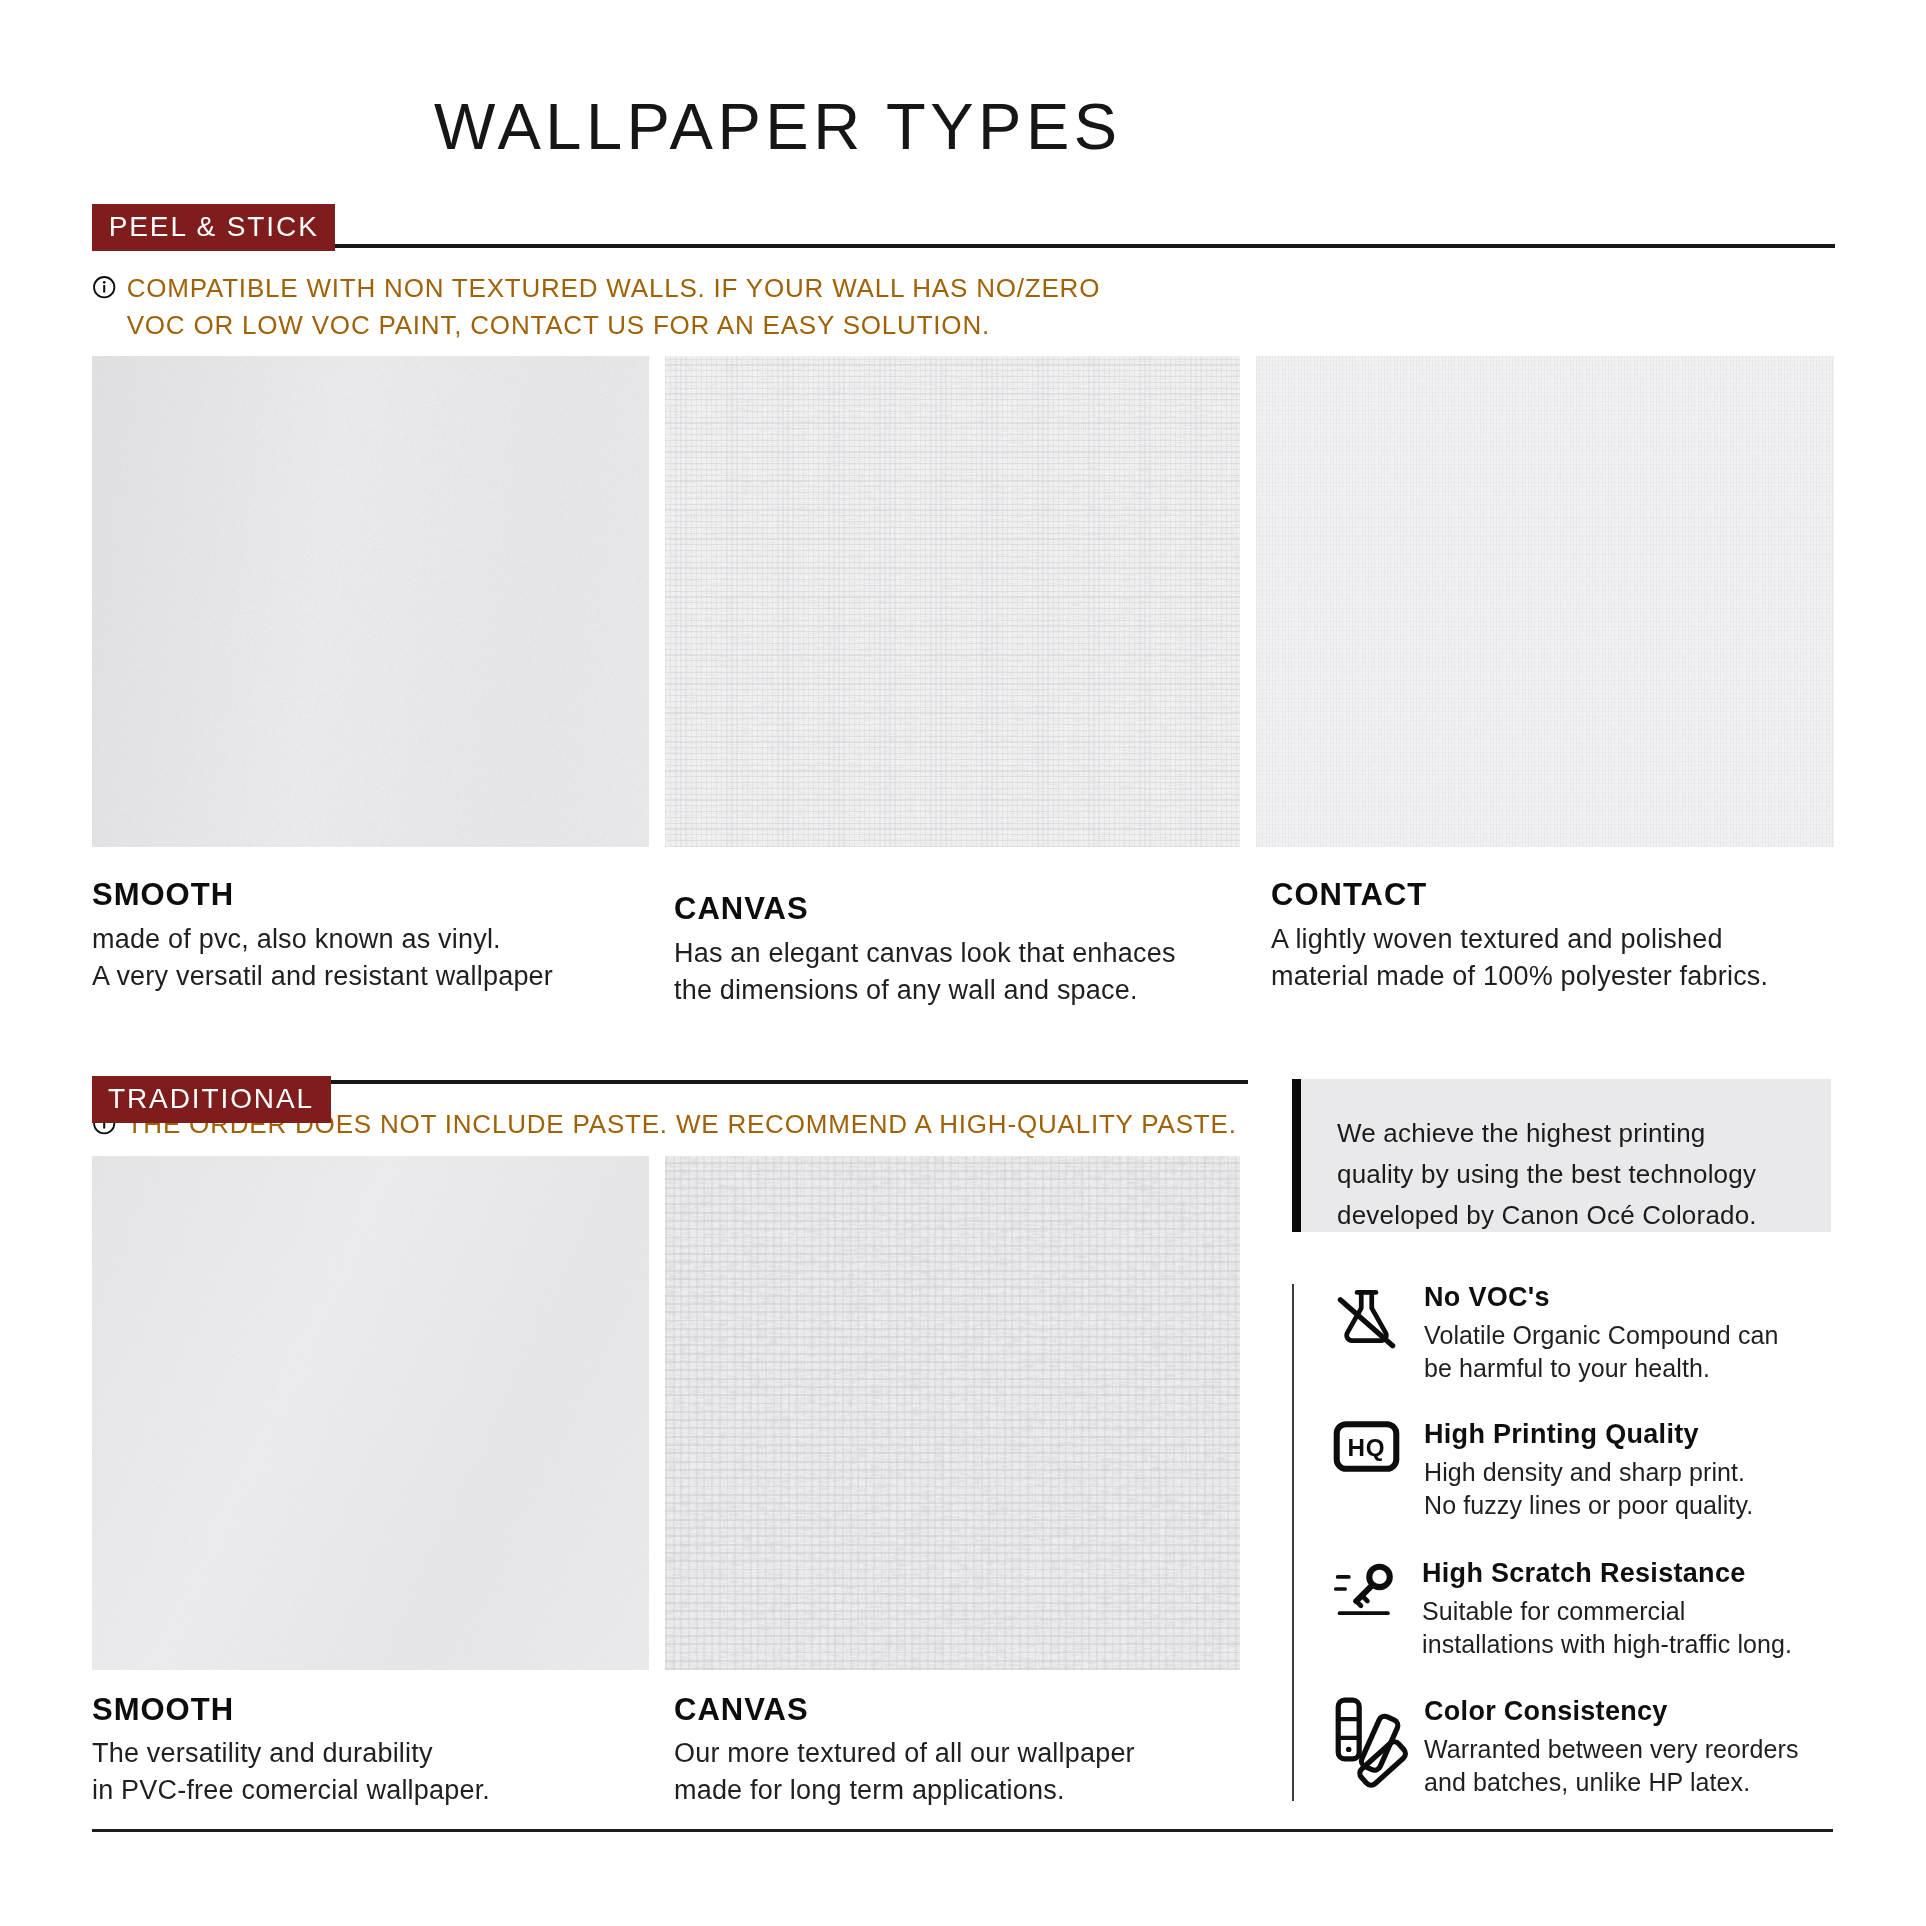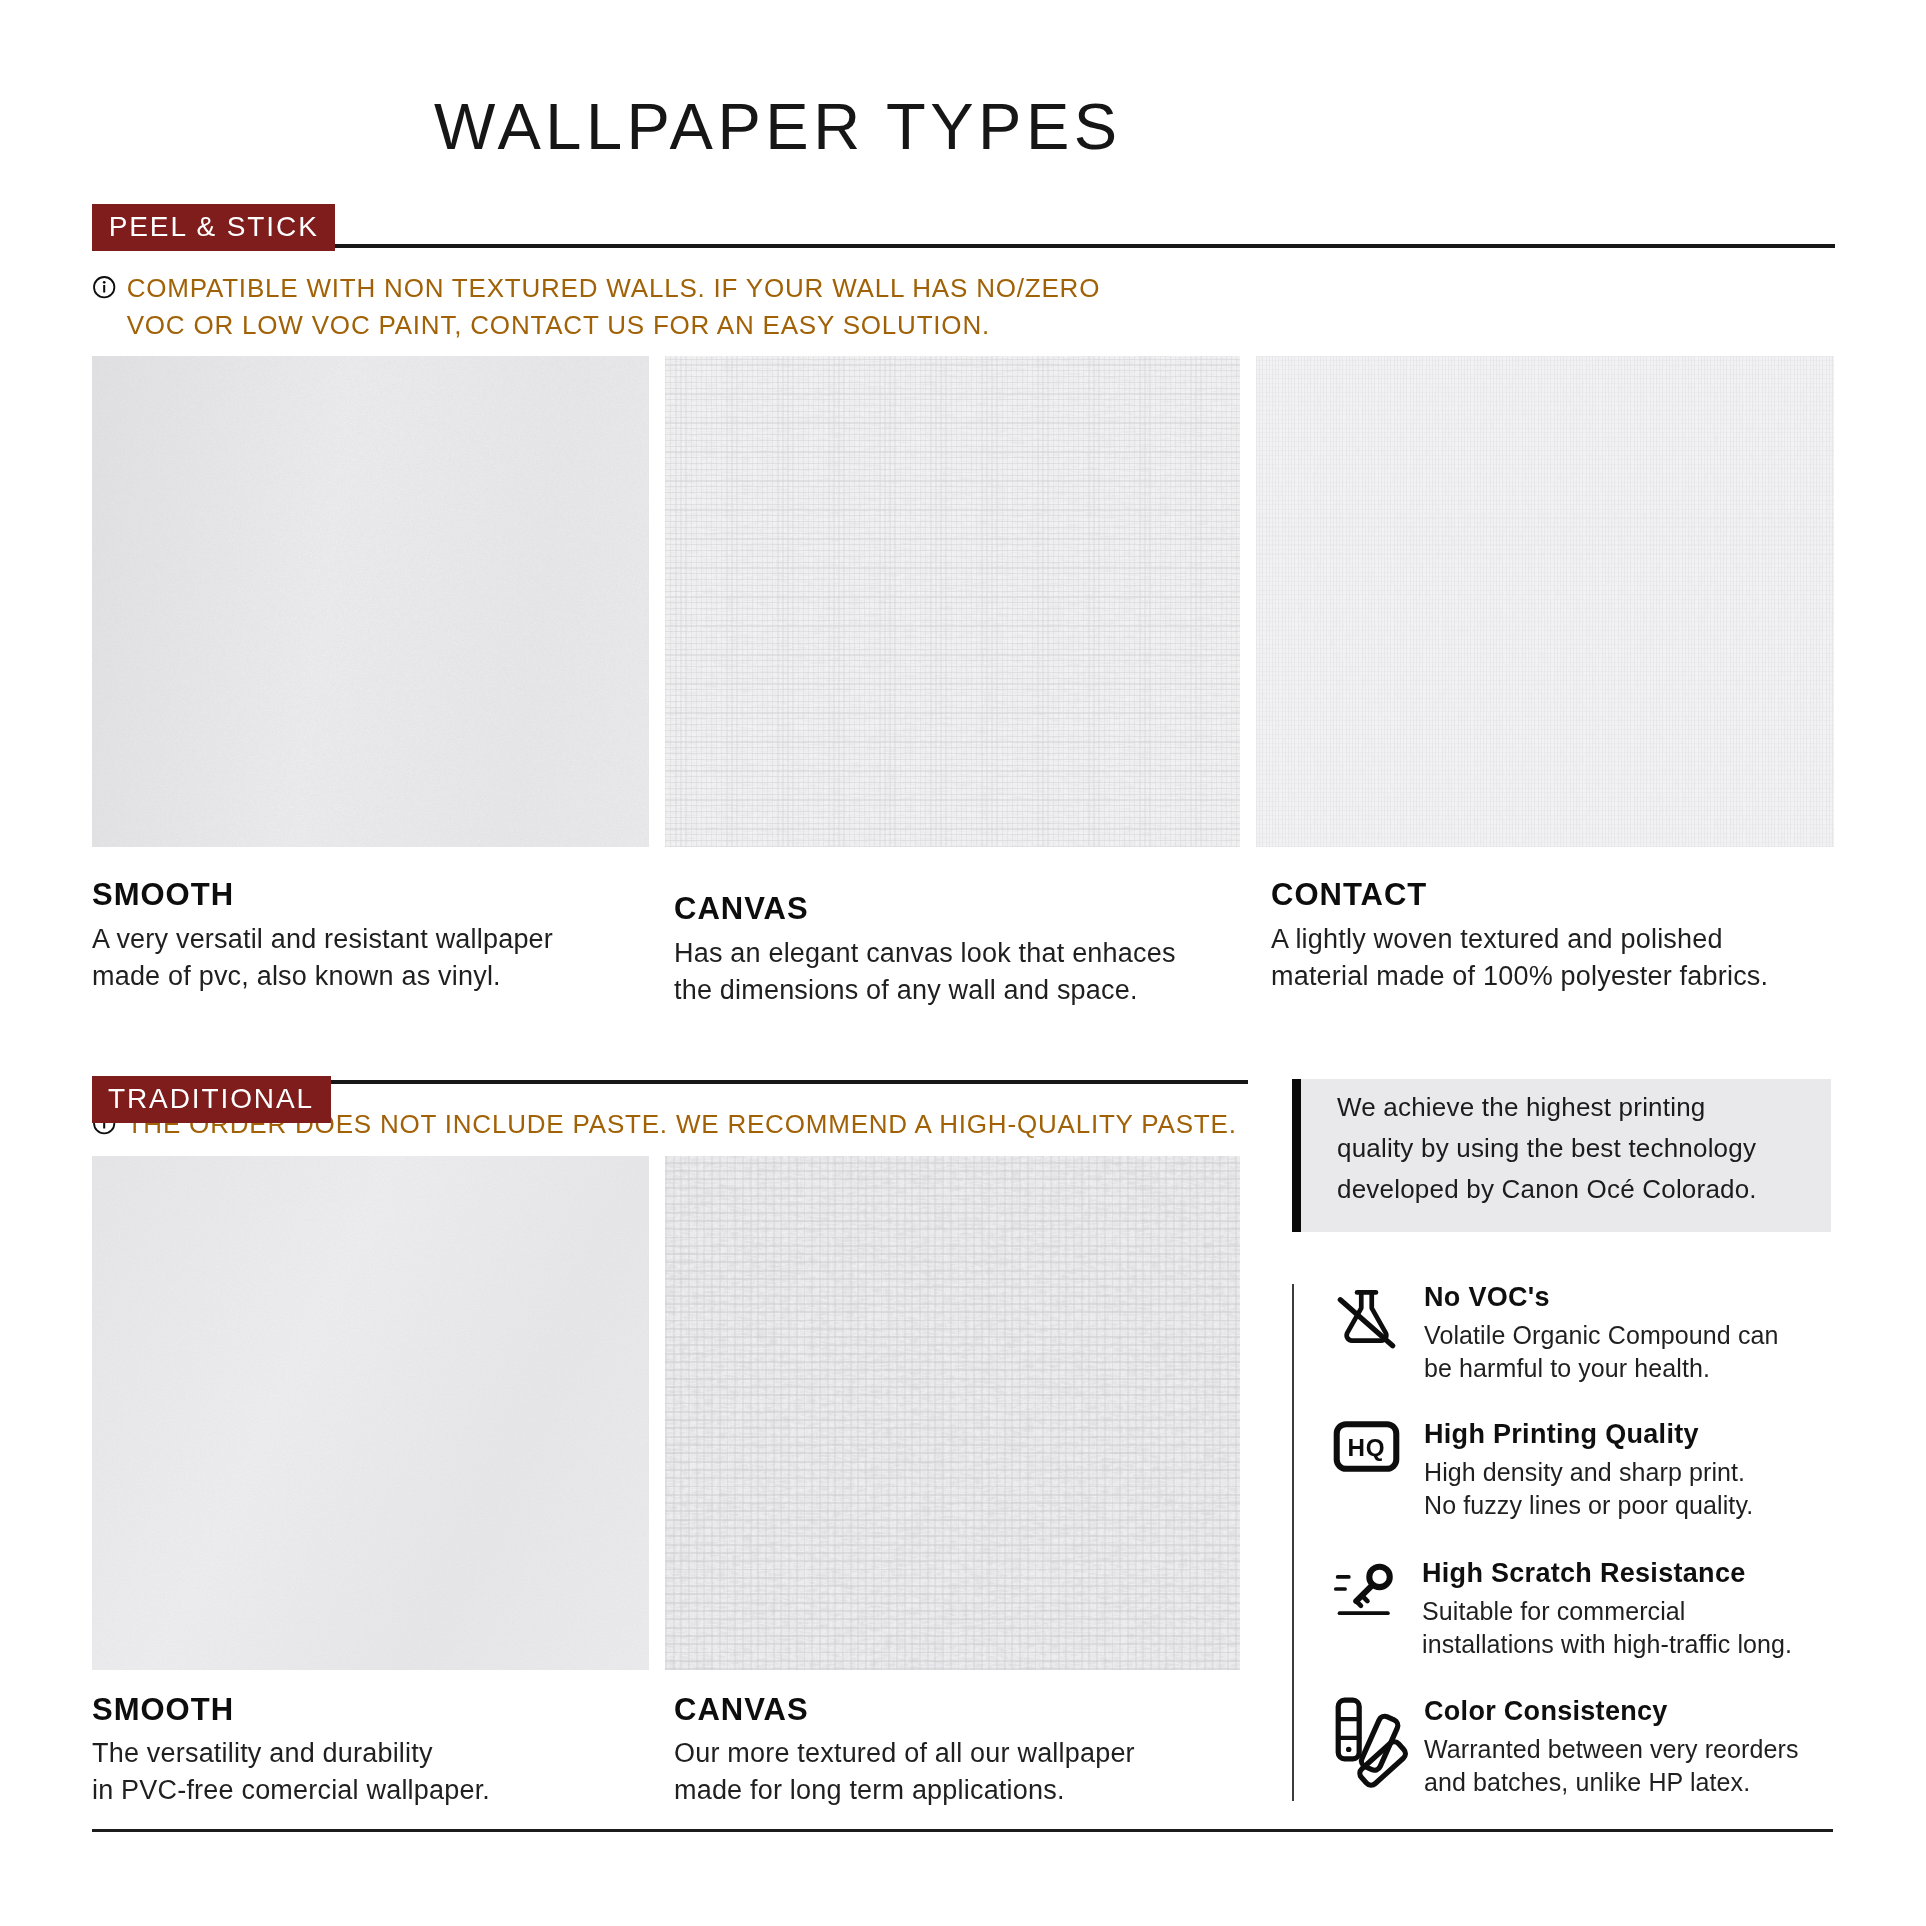--- a/index.html
+++ b/index.html
@@ -54,21 +54,21 @@
 
   
   .card-title{font-size:31px;font-weight:600;letter-spacing:1px;color:#0d0d0d;white-space:nowrap;}
   .card-desc{font-size:27px;font-weight:300;line-height:37px;letter-spacing:0.2px;color:#1f1f1f;}
   .card-desc span{display:block;white-space:nowrap;}
 
   
   .quality-box{
     left:1292px;top:1079px;width:539px;height:153px;box-sizing:border-box;
     background:#e9e9eb;border-left:9px solid #0a0a0a;
-    padding:8px 23px 0 36px;
+    padding:34px 23px 0 36px;
     font-size:26px;font-weight:400;line-height:41px;color:#1b1b1b;letter-spacing:0.2px;
   }
   .quality-box span{display:block;white-space:nowrap;}
   .vline{left:1292px;top:1284px;width:1.9px;height:517px;background:#3c3c3c;}
 
   .feature{left:1330px;width:533px;display:flex;gap:22px;align-items:flex-start;}
   .feature .icon-box{flex:0 0 72px;display:flex;justify-content:center;}
   .feature-title{font-size:27px;font-weight:600;letter-spacing:0.3px;color:#0f0f0f;margin-bottom:6.4px;white-space:nowrap;}
   .feature-desc{font-size:25px;font-weight:300;line-height:33px;letter-spacing:0.1px;color:#1f1f1f;}
   .feature-desc span{display:block;white-space:nowrap;}
@@ -129,22 +129,22 @@
       <filter id="n-fb1">
           <feTurbulence type="turbulence" baseFrequency="0.26 0.05" numOctaves="2" seed="5" stitchTiles="stitch"></feTurbulence>
         <feColorMatrix type="matrix" values="0 0 0 0 0.72  0 0 0 0 0.72  0 0 0 0 0.74  0 0 0 0.26 0"></feColorMatrix>
         </filter>
       <rect width="100%" height="100%" filter="url(#n-fb1)"></rect>
     </svg>
   </div>
 
   <div class="abs card-title" style="left:92px;top:877px;">SMOOTH</div>
   <div class="abs card-desc" style="left:92px;top:921px;">
+    <span>made of pvc, also known as vinyl.</span>
     <span>A very versatil and resistant wallpaper</span>
-    <span>made of pvc, also known as vinyl.</span>
   </div>
 
   <div class="abs card-title" style="left:674px;top:891px;">CANVAS</div>
   <div class="abs card-desc" style="left:674px;top:935px;">
     <span>Has an elegant canvas look that enhaces</span>
     <span>the dimensions of any wall and space.</span>
   </div>
 
   <div class="abs card-title" style="left:1271px;top:877px;">CONTACT</div>
   <div class="abs card-desc" style="left:1271px;top:921px;">

